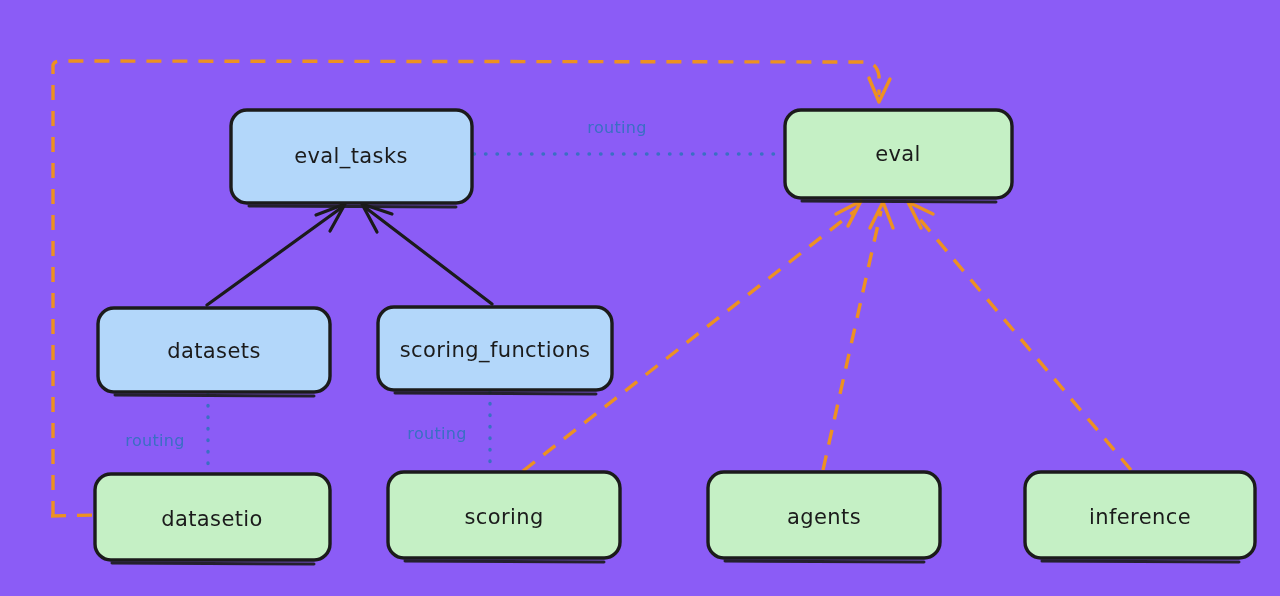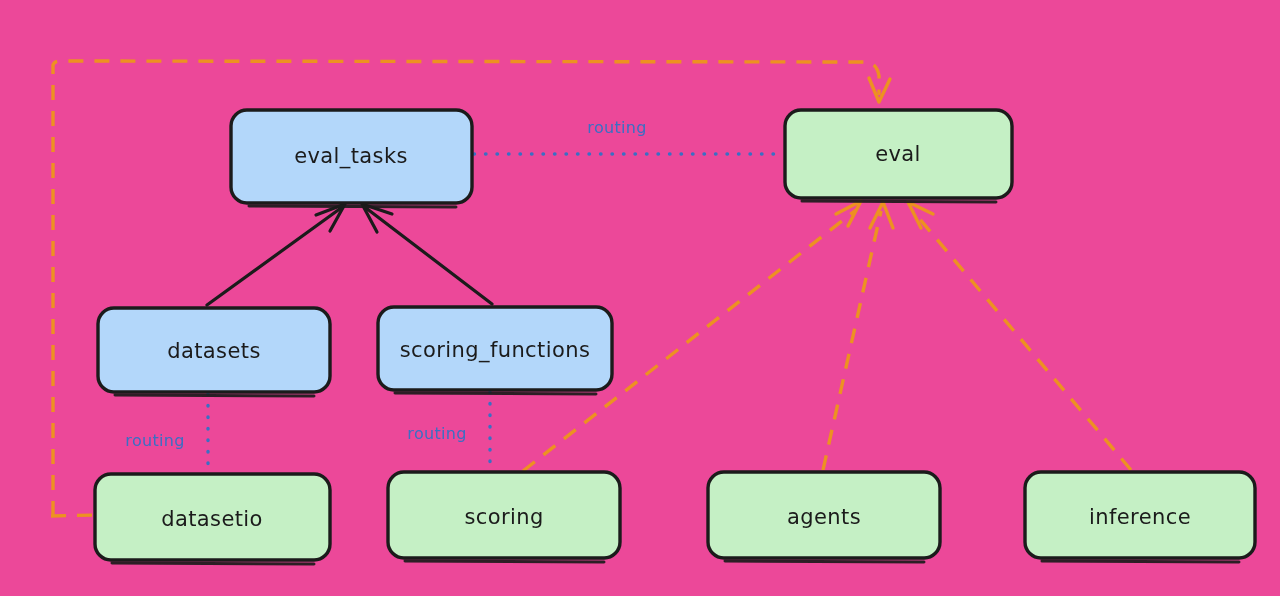--- a/index.html
+++ b/index.html
@@ -7,21 +7,21 @@
     padding: 0;
     background: #ffffff;
   }
   body {
     font-family: "DejaVu Sans", sans-serif;
   }
   #canvas {
     position: relative;
     width: 1280px;
     height: 596px;
-    background: #ec4899;
+    background: #8b5cf6;
     overflow: hidden;
   }
   #diagram-svg {
     position: absolute;
     left: 0;
     top: 0;
     width: 1280px;
     height: 596px;
   }
   .node-label {

